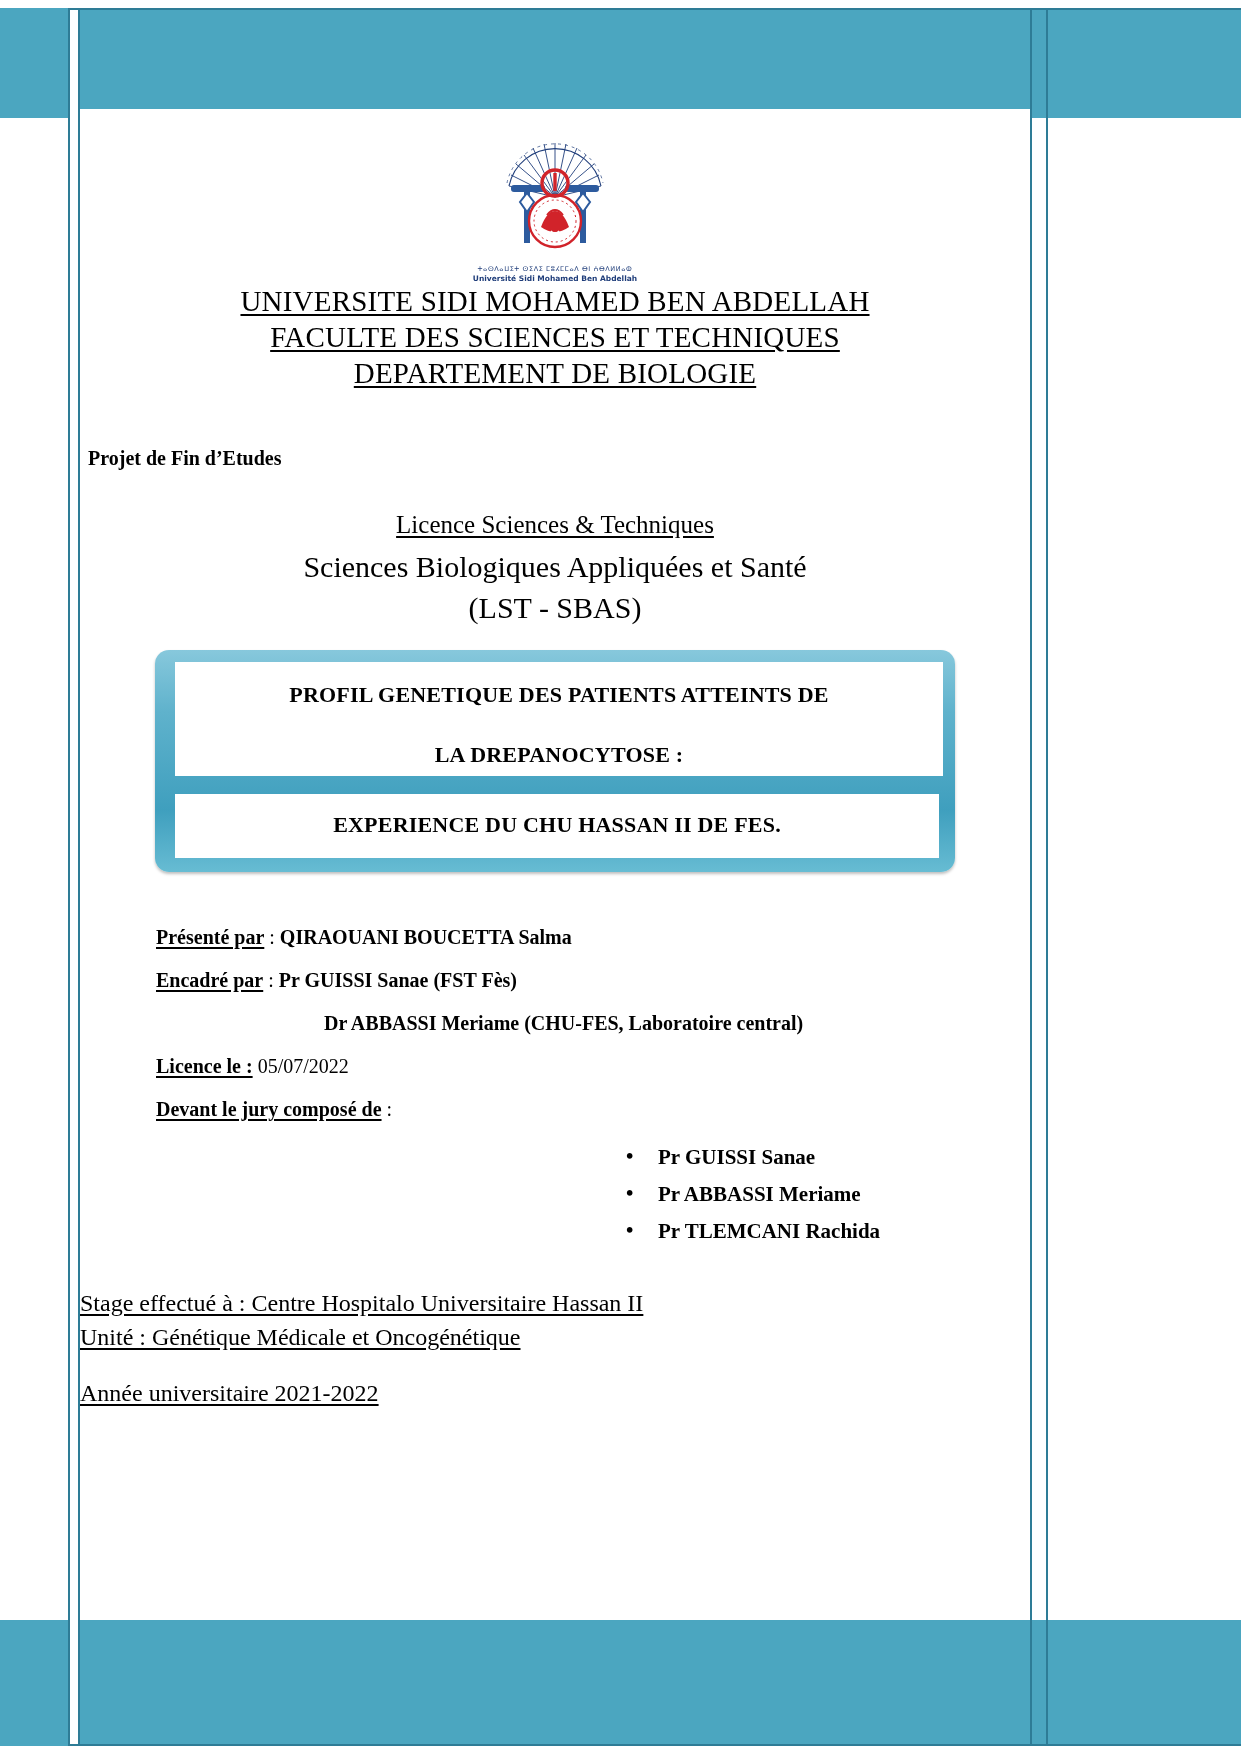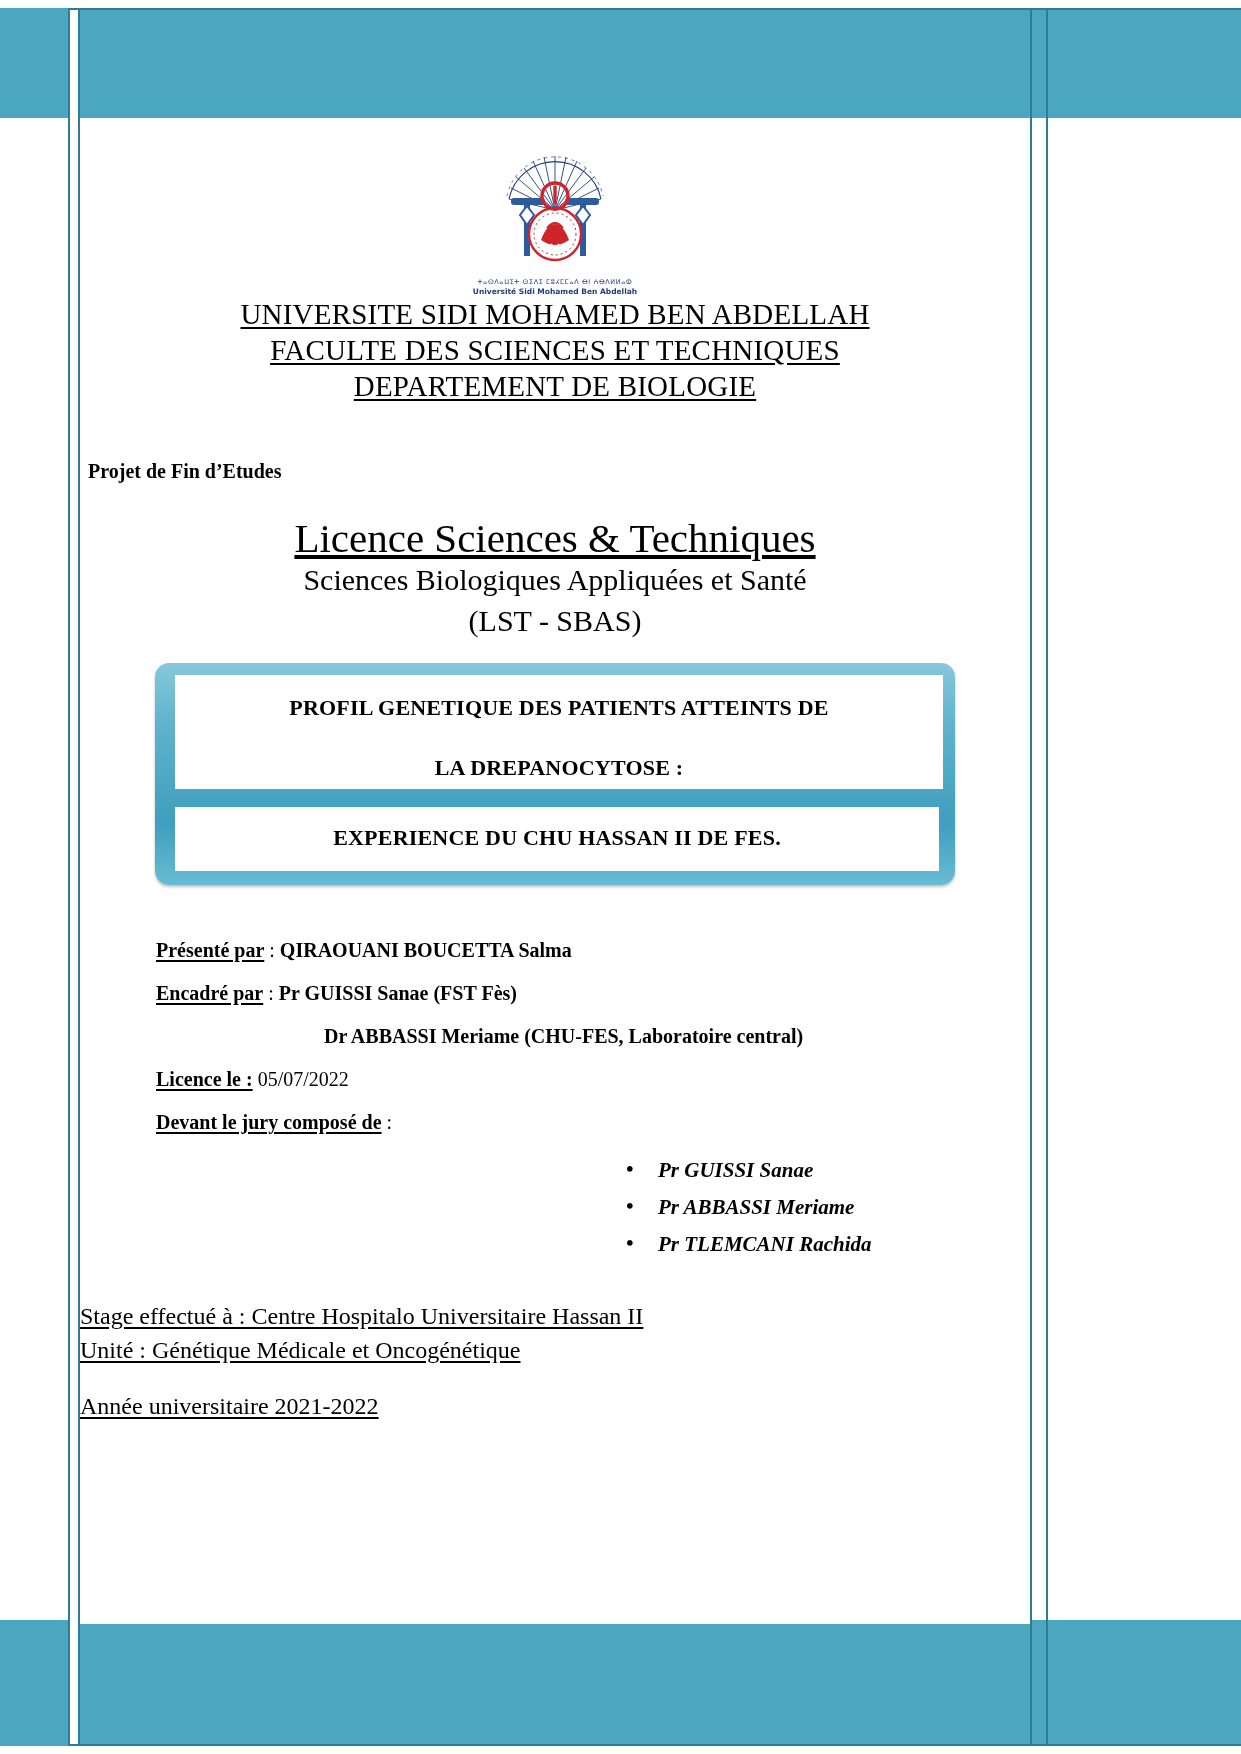--- a/index.html
+++ b/index.html
@@ -34,21 +34,21 @@
   #rule-left-inner  { left: 78px;  top: 8px;    width: 2px;  height: 1738px; }
   #rule-right-outer { left: 1030px;top: 8px;    width: 2px;  height: 1738px; }
   #rule-right-inner { left: 1046px;top: 8px;    width: 2px;  height: 1738px; }
   #rule-top         { left: 68px;  top: 8px;    width: 1173px;height: 2px; }
   #rule-bottom      { left: 68px;  top: 1744px; width: 1173px;height: 2px; }
 
   
   .page {
     position: absolute;
     left: 80px;
-    top: 122px;
+    top: 109px;
     width: 950px;
     height: 1502px;
     background: #ffffff;
   }
 
   
   .logo-wrap {
     width: 100%;
     text-align: center;
     padding-top: 14px;
@@ -86,21 +86,21 @@
     text-align: left;
     margin-top: 56px;
     font-size: 20px;
     font-weight: bold;
     padding-left: 8px;
   }
 
   
   .degree { text-align: center; margin-top: 34px; }
   .degree-1 {
-    font-size: 41px;
+    font-size: 25px;
     line-height: 42px;
   }
   .degree-1 span { text-decoration: underline; text-underline-offset: 3px; }
   .degree-2 { font-size: 30px; line-height: 41px; }
   .degree-3 { font-size: 30px; line-height: 41px; }
 
   
   .plaque {
     position: relative;
     margin: 22px auto 0 auto;
@@ -147,21 +147,20 @@
     font-weight: bold;
     margin-bottom: 17px;
     line-height: 26px;
   }
 
   
   .jury-list {
     list-style: none;
     margin: 8px 0 0 0;
     padding-left: 470px;
-    font-style: italic;
   }
   .jury-list li {
     position: relative;
     font-size: 21px;
     font-weight: bold;
     line-height: 37px;
     padding-left: 32px;
   }
   .jury-list li::before {
     content: "\2022";

